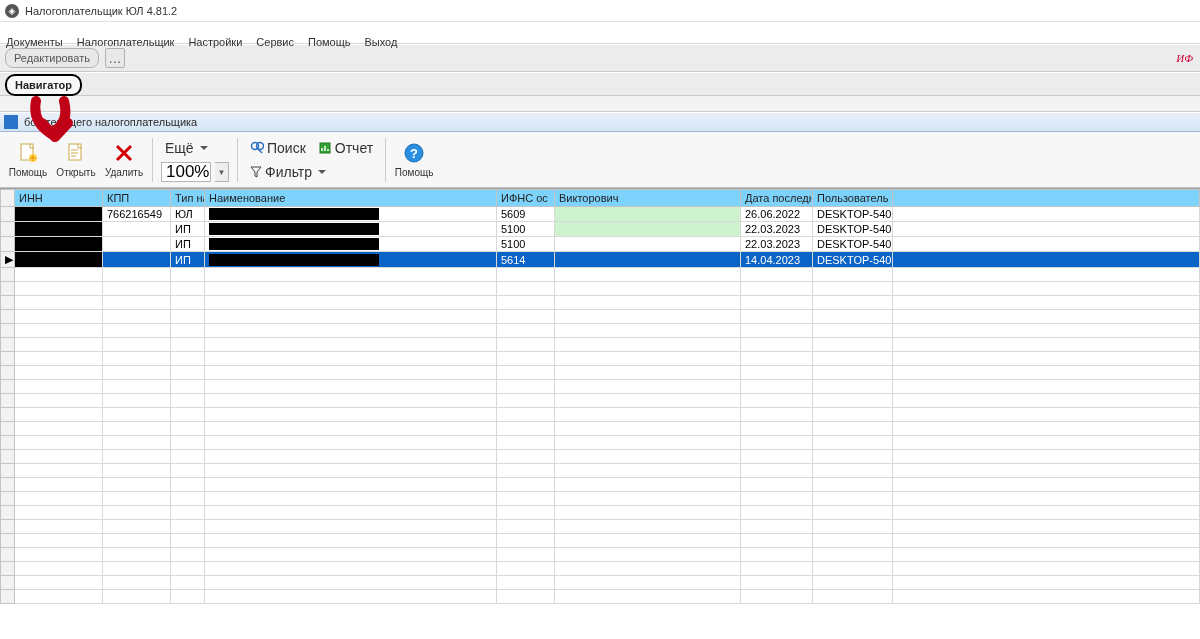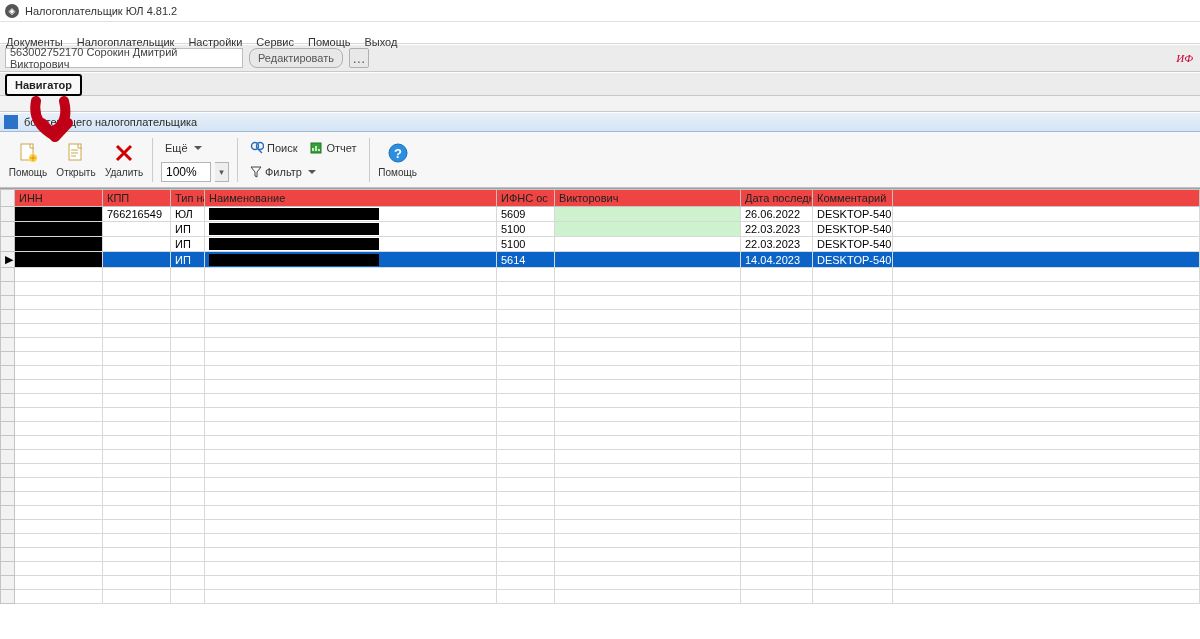--- a/index.html
+++ b/index.html
@@ -100,21 +100,21 @@
     background: #ececec;
     border-top: 1px solid #fff;
     border-bottom: 1px solid #c9c9c9;
     display: flex;
     align-items: flex-end;
     padding: 0 5px;
   }
   .tab-btn {
     background: #f9f9f9;
     border: 2px solid black;
-    border-radius: 3px;
+    border-radius: 10px;
     height: 22px;
     padding: 0 8px;
     margin-bottom: -1px;
     display: flex; align-items: center;
     font-weight: bold;
     color: #222;
     cursor: pointer;
   }
 
   
@@ -195,40 +195,40 @@
     justify-content: center;
     gap: 4px;
     padding: 0 4px;
     height: 52px;
   }
   .row-sub { display: flex; align-items: center; gap: 4px; }
   .small-btn {
     height: 20px;
     padding: 0 4px;
     display: flex; align-items: center; gap: 3px;
-    font-size: 11px; color: #333;
+    font-size: 14px; color: #333;
     cursor: pointer;
   }
   .dd-caret::after {
     content: "";
     display: inline-block;
     margin-left: 3px;
     border: 4px solid transparent;
     border-top-color: #555;
     transform: translateY(2px);
   }
   .zoom-box {
     height: 20px;
     width: 50px;
     border: 1px solid #b5b5b5;
     background: #fff;
     display: inline-flex;
     align-items: center;
     padding: 0 4px;
-    font-size: 12px;
+    font-size: 17px;
   }
   .zoom-caret {
     width: 14px; height: 20px;
     border: 1px solid #b5b5b5;
     border-left: none;
     background: #eee;
     display: inline-flex; align-items: center; justify-content: center;
     font-size: 9px; color: #555;
   }
 
@@ -240,21 +240,21 @@
     overflow: hidden;
     border-top: 1px solid #a0a0a0;
   }
   table.grid {
     border-collapse: collapse;
     width: 100%;
     table-layout: fixed;
     font-size: 11px;
   }
   .grid th {
-    background: #ef4444;
+    background: #7dd3fc;
     border: 1px solid #c4c4c4;
     font-weight: normal;
     text-align: left;
     padding: 2px 4px;
     height: 16px;
     color: #222;
     overflow: hidden;
     white-space: nowrap;
   }
   .grid td {
@@ -300,21 +300,20 @@
 <div class="menu-bar">
   <span class="menu-item">Документы</span>
   <span class="menu-item">Налогоплательщик</span>
   <span class="menu-item">Настройки</span>
   <span class="menu-item">Сервис</span>
   <span class="menu-item">Помощь</span>
   <span class="menu-item">Выход</span>
 </div>
 
 <div class="tax-bar">
-  <div class="tax-label">563002752170 Сорокин Дмитрий Викторович</div>
   <button class="edit-btn">Редактировать</button>
   <button class="dots-btn">…</button>
   <span class="right-chunk">ИФ</span>
 </div>
 
 <div class="tab-row">
   <div class="tab-btn">Навигатор</div>
 </div>
 
 <div class="gap-row"></div>
@@ -433,21 +432,21 @@
     <thead>
       <tr>
         <th class="rowhead"></th>
         <th>ИНН</th>
         <th>КПП</th>
         <th>Тип на</th>
         <th>Наименование</th>
         <th>ИФНС ос</th>
         <th>Викторович</th>
         <th>Дата последн</th>
-        <th>Комментарий</th>
+        <th>Пользователь</th>
         <th></th>
       </tr>
     </thead>
     <tbody id="grid-body">
         <tr>
           <td class="rowhead"></td>
           <td class="black"></td>
           <td>766216549</td>
           <td>ЮЛ</td>
           <td>

